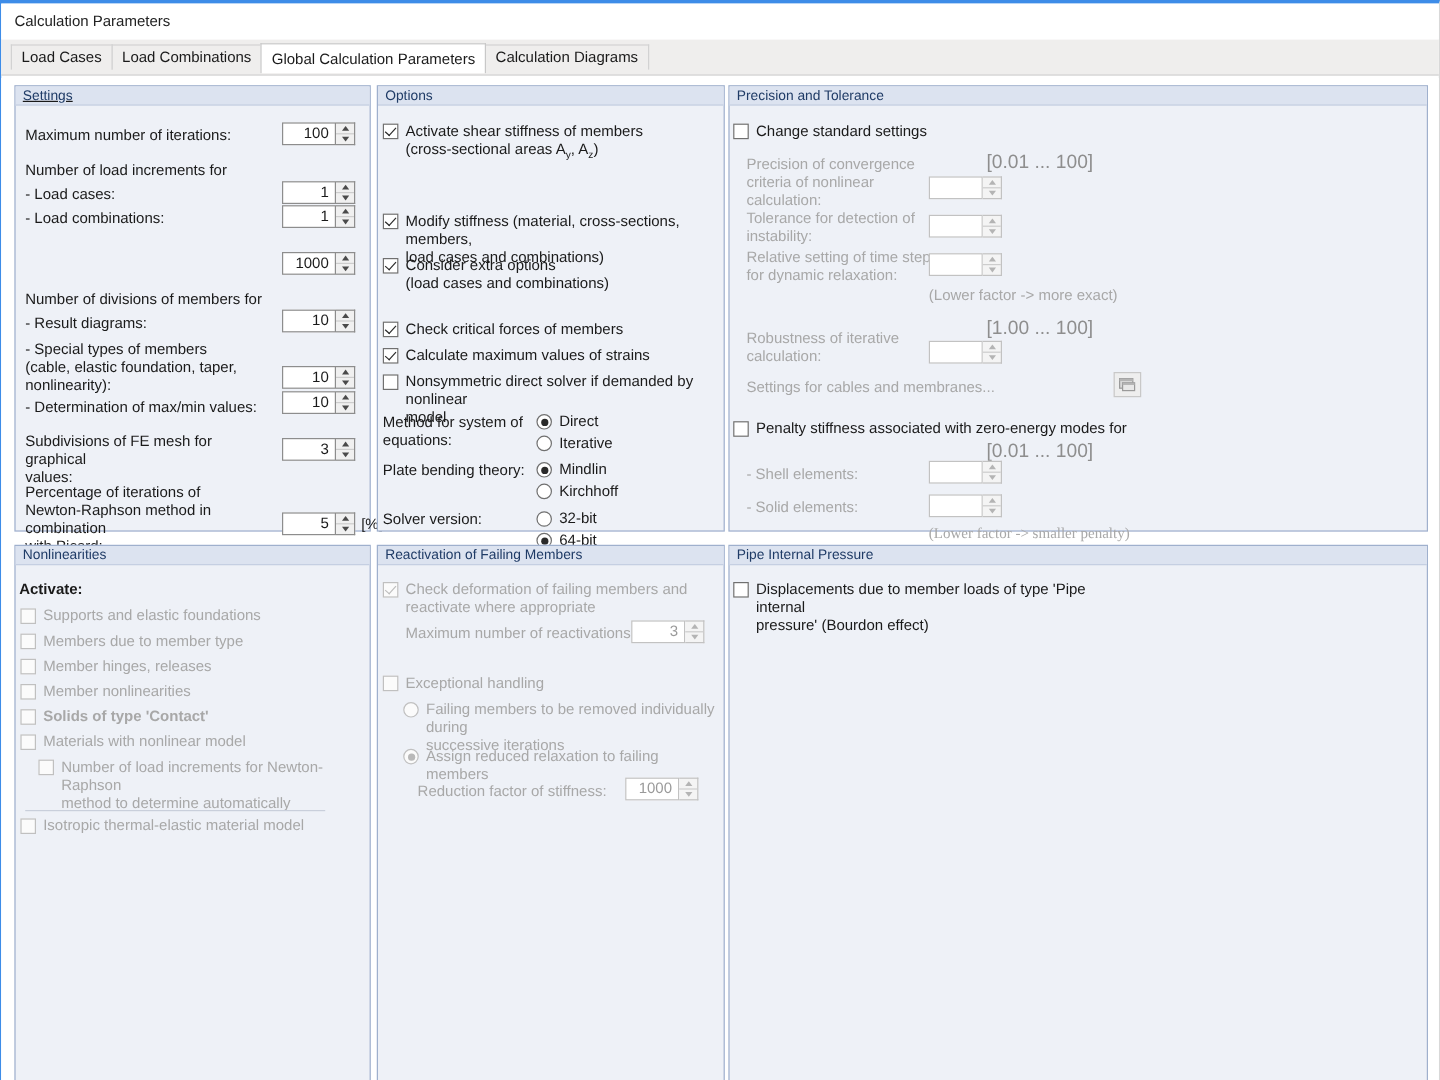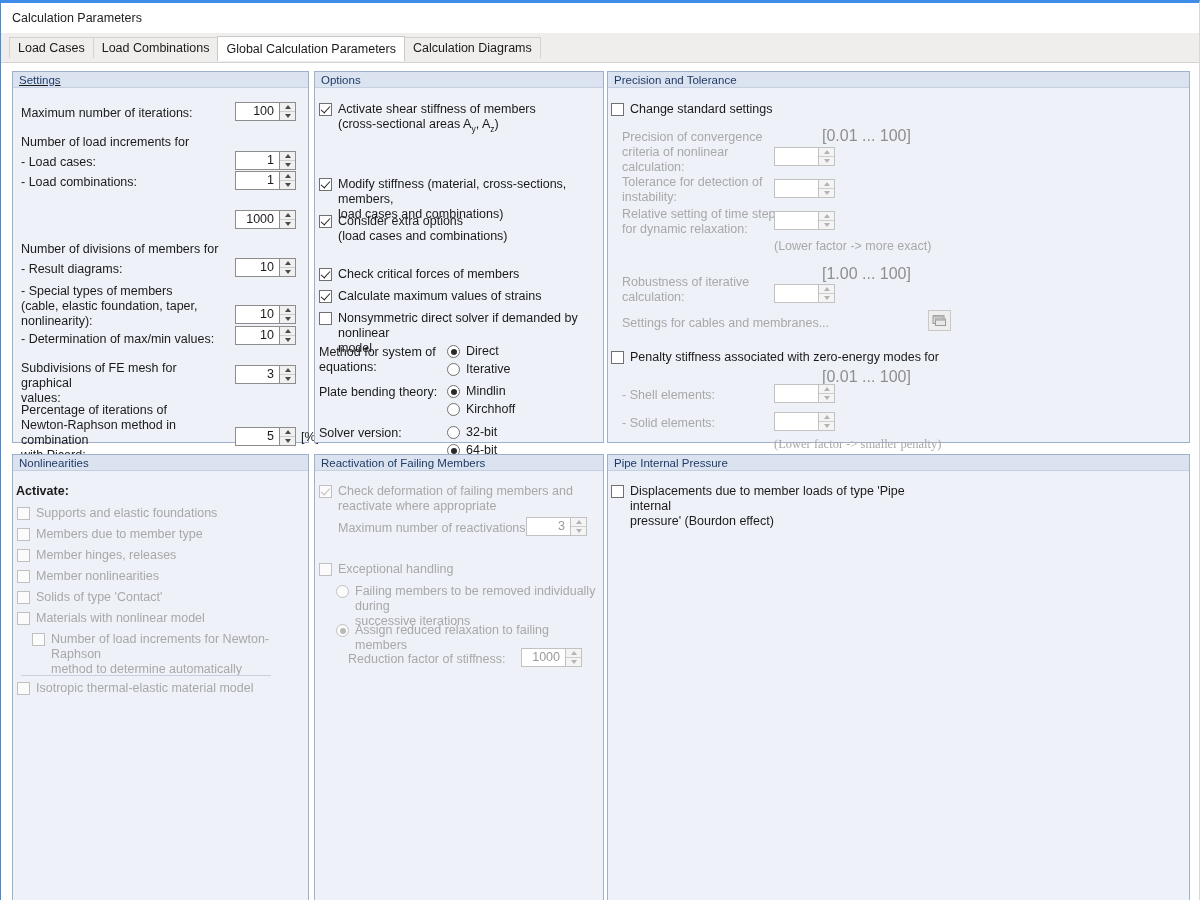--- a/index.html
+++ b/index.html
@@ -599,21 +599,21 @@
           <span class="txt lbl dim">Members due to member type</span>
         </div>
         <div class="row chk" style="left:4px; top:77px;">
           <span class="box dim"></span>
           <span class="txt lbl dim">Member hinges, releases</span>
         </div>
         <div class="row chk" style="left:4px; top:98px;">
           <span class="box dim"></span>
           <span class="txt lbl dim">Member nonlinearities</span>
         </div>
-        <div class="row chk" style="left:4px; top:119px;">
+        <div class="row chk" style="left:4px; top:119px;font-weight:bold;">
           <span class="box dim"></span>
           <span class="txt lbl dim">Solids of type 'Contact'</span>
         </div>
         <div class="row chk" style="left:4px; top:140px;">
           <span class="box dim"></span>
           <span class="txt lbl dim">Materials with nonlinear model</span>
         </div>
 
         <div class="row chk" style="left:19px; top:161px; width:265px;">
           <span class="box dim"></span>

